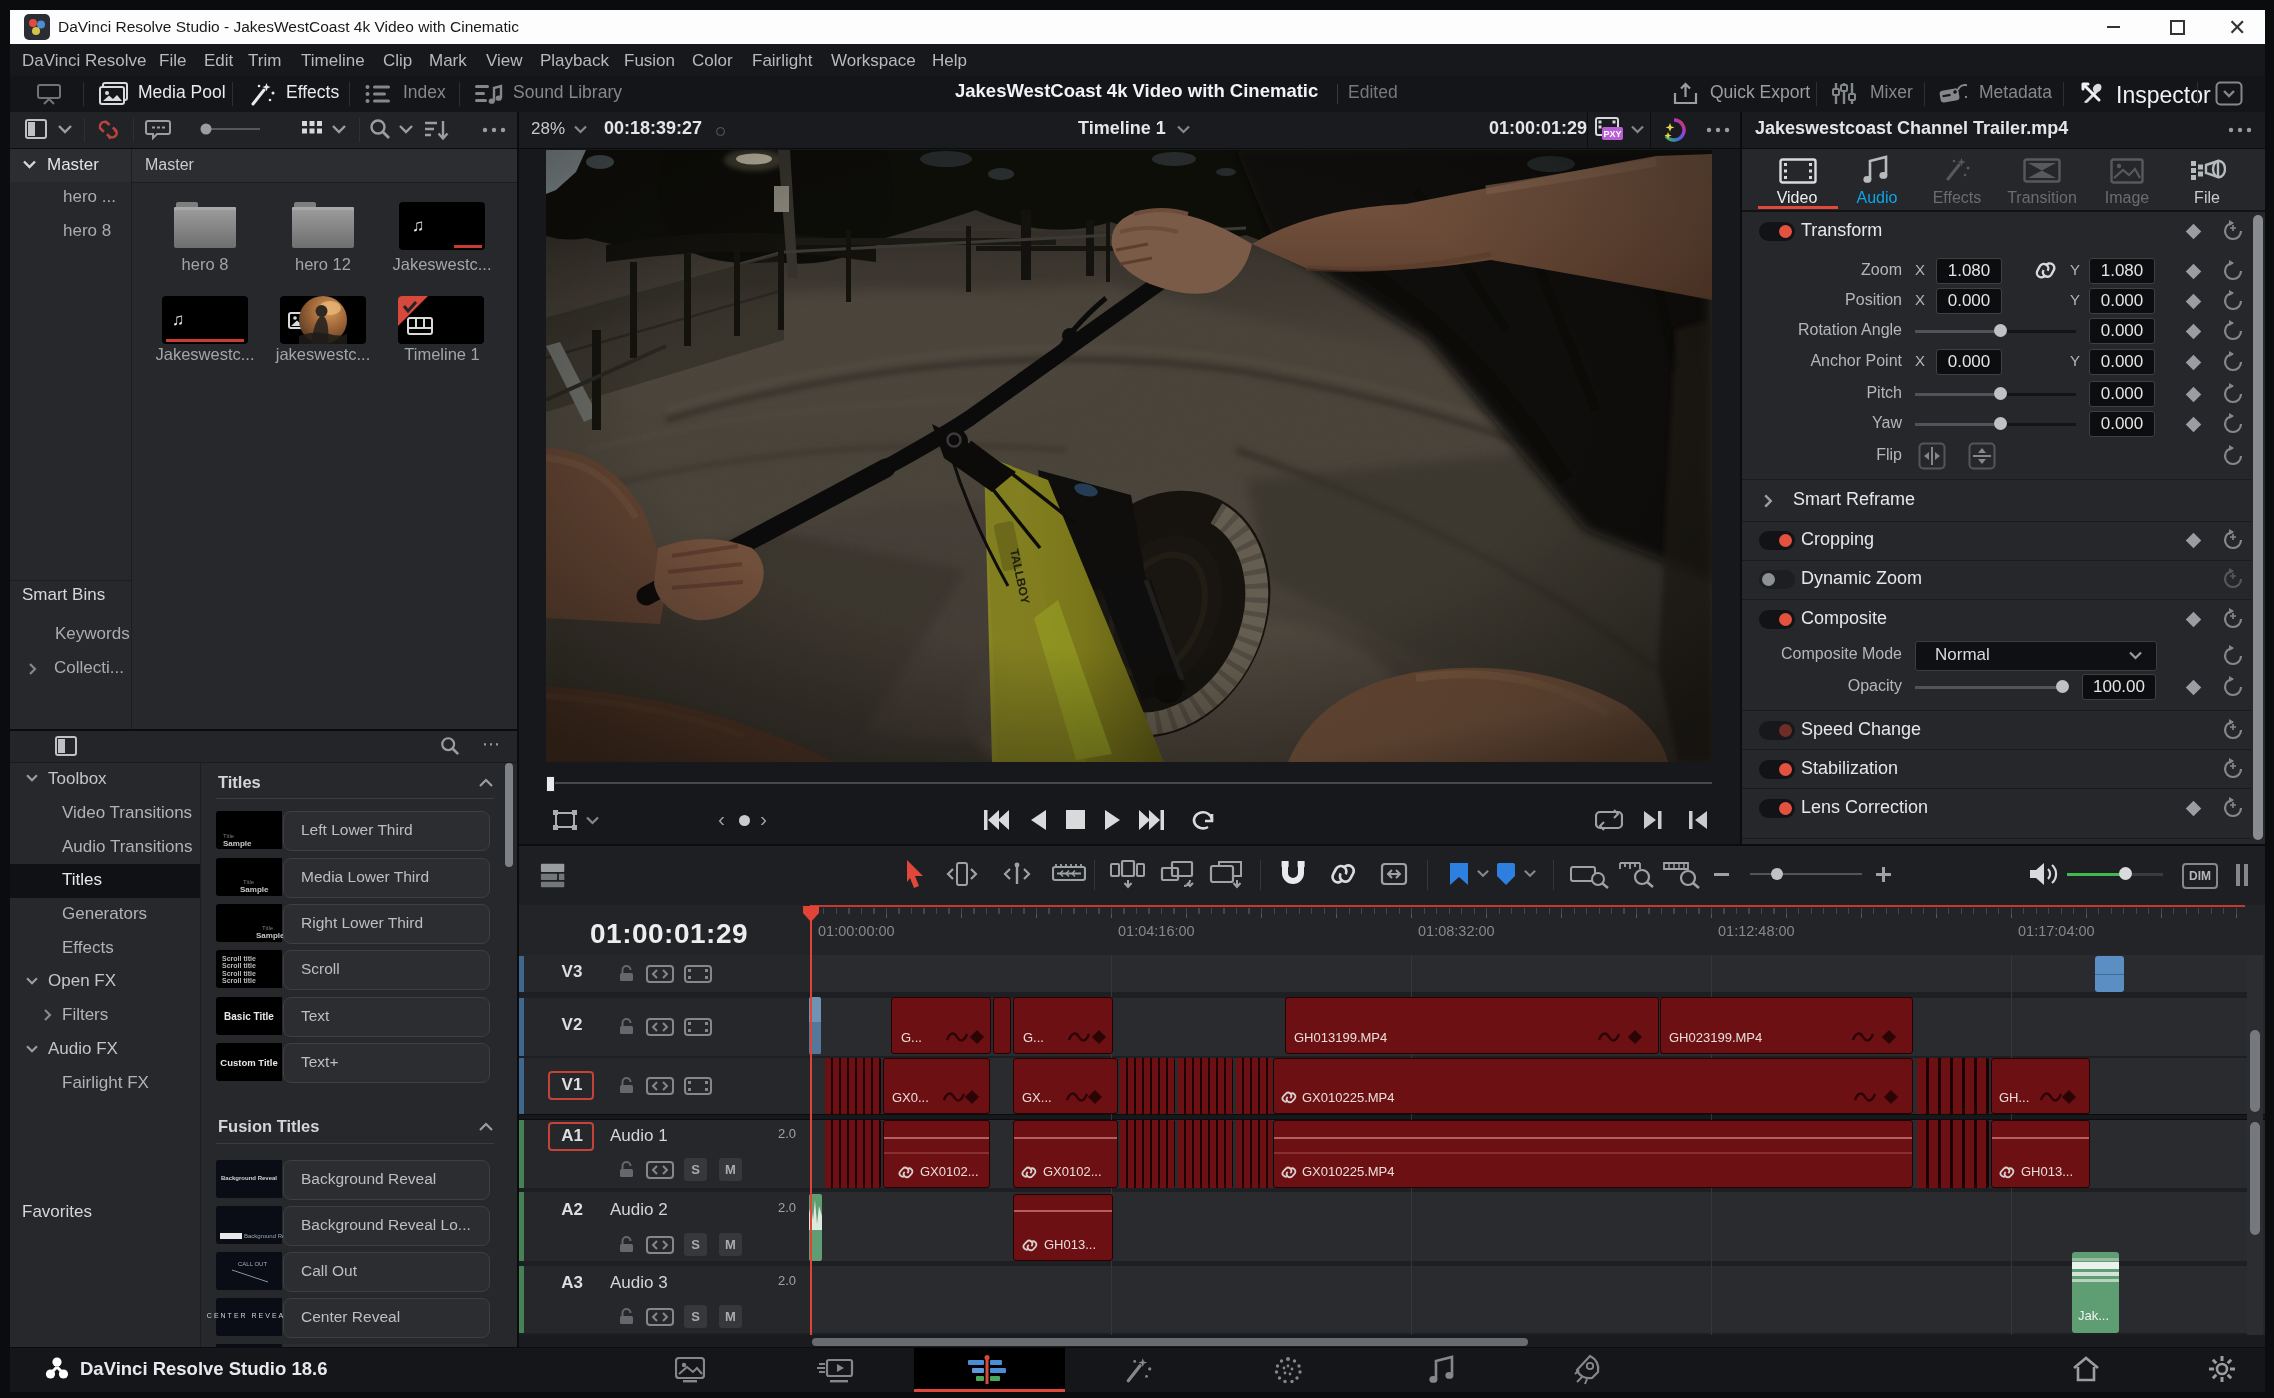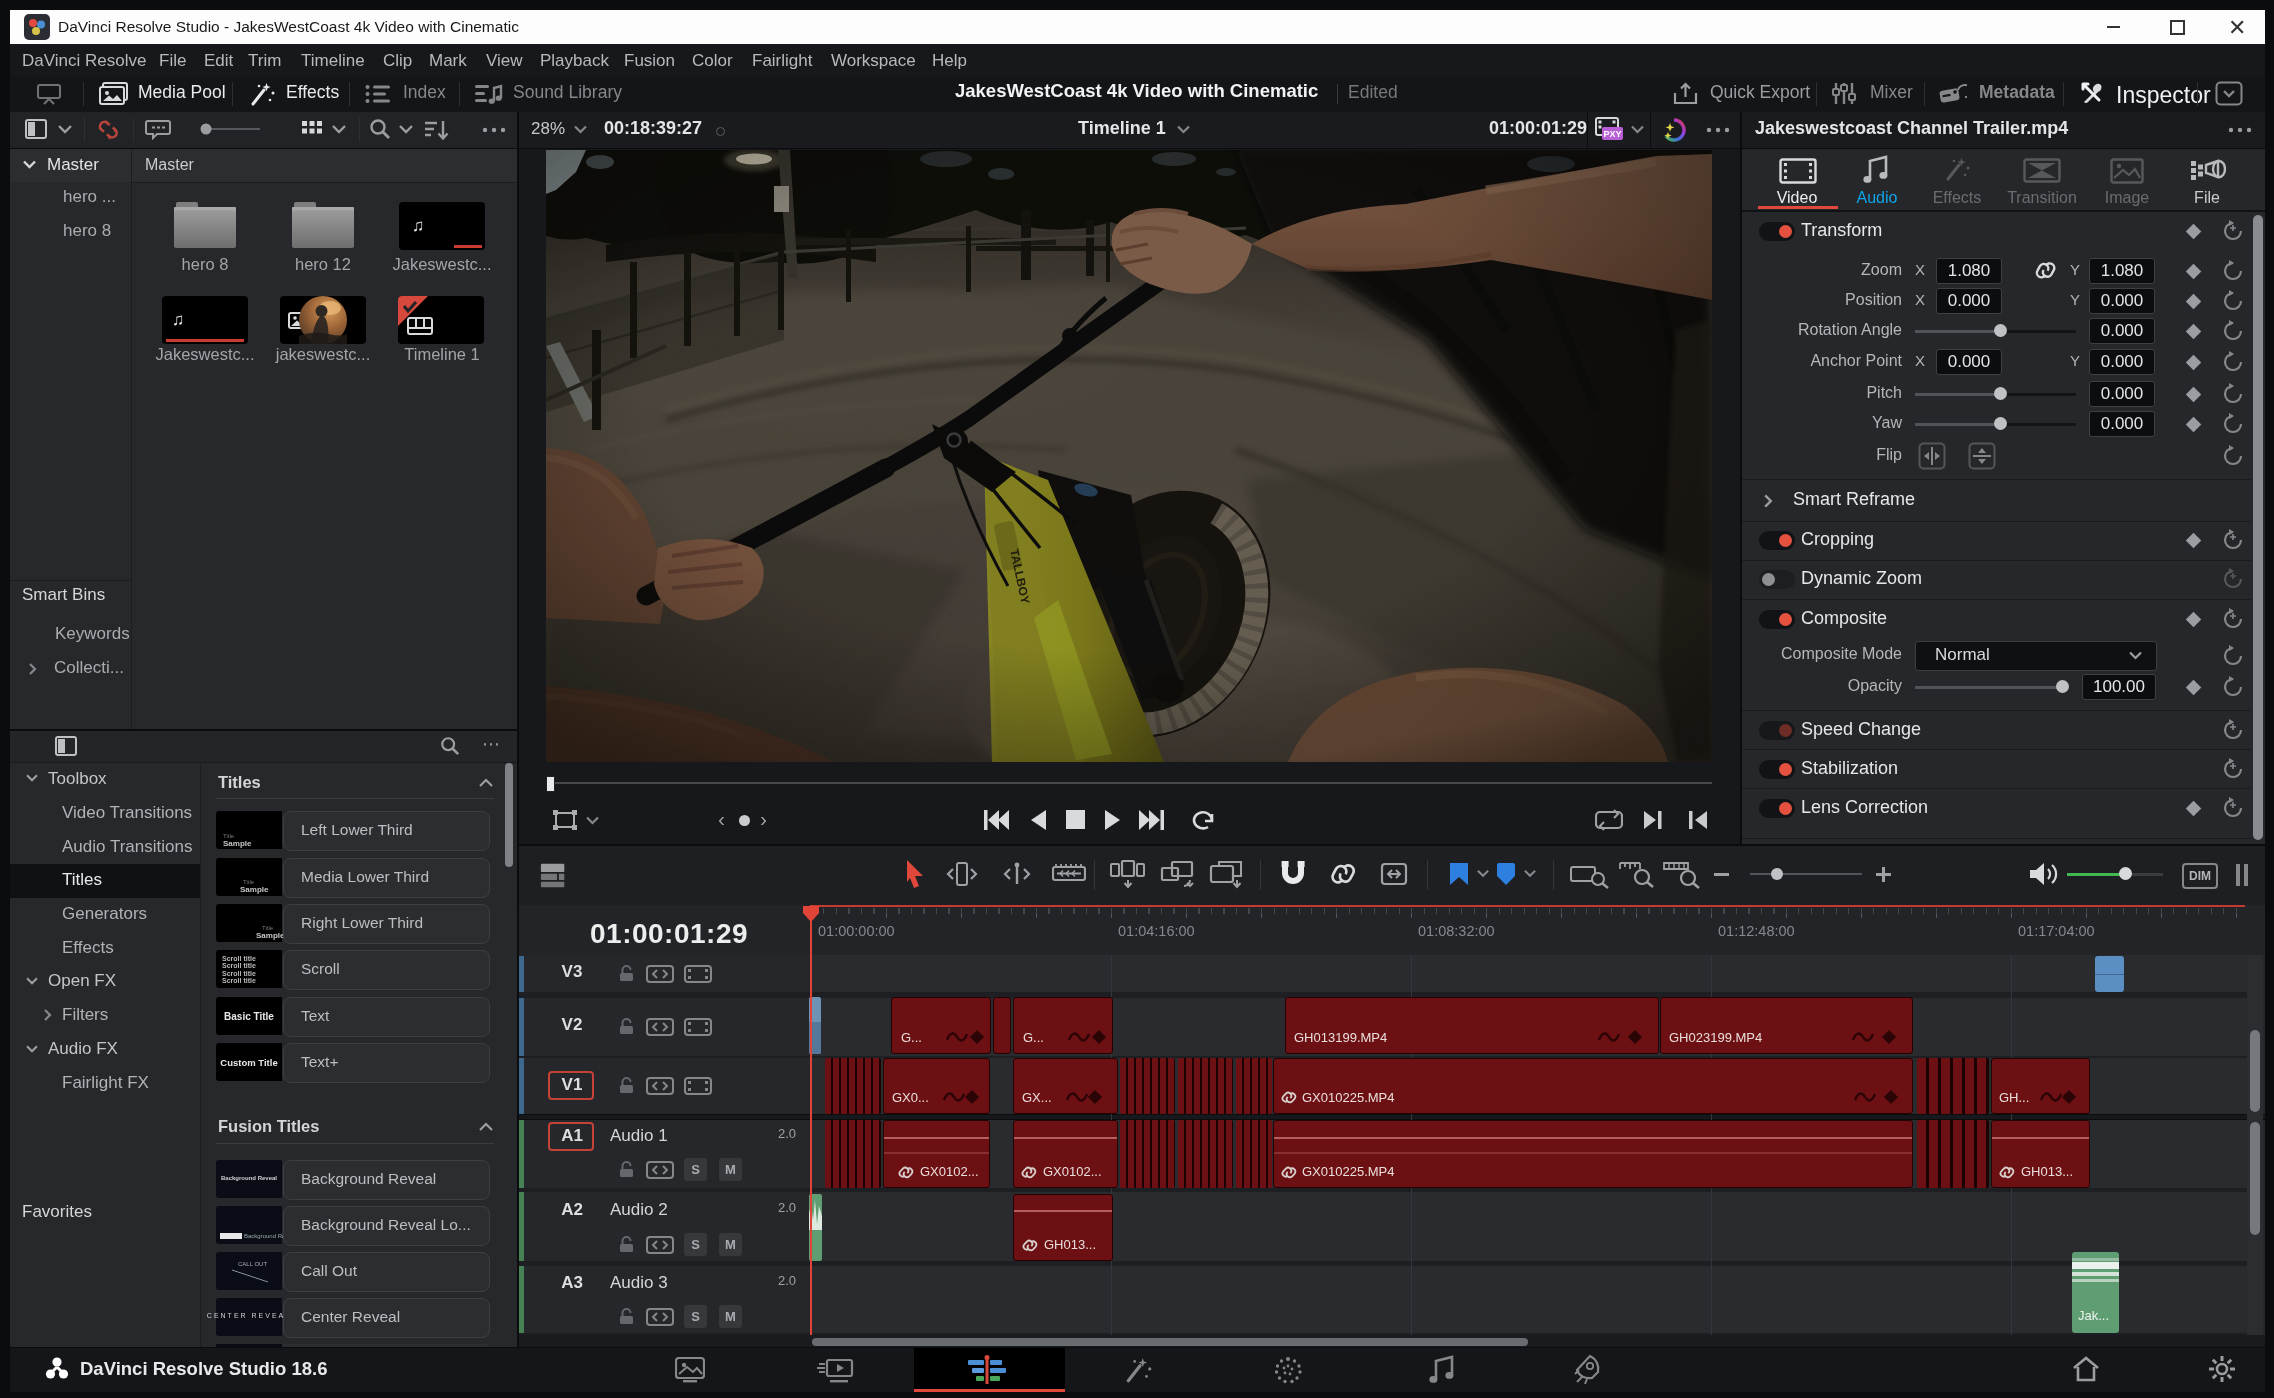--- a/index.html
+++ b/index.html
@@ -135,21 +135,21 @@
   <div class="txt" style="left:1870px;top:82px;font-size:17.5px;color:#85888b;">Mixer</div>
   <div class="vdiv" style="left:1924px;top:82px;height:24px;"></div>
   <svg class="ico" style="left:1939px;top:84px" width="28" height="21" viewBox="0 0 28 21">
     <g transform="rotate(-10 13 11)">
       <rect x="1" y="5" width="19" height="12" rx="3" fill="#85888b"></rect>
       <circle cx="16.5" cy="8.5" r="1.8" fill="#141518"></circle>
       <rect x="3.5" y="9.5" width="8" height="2.2" fill="#141518"></rect>
     </g>
     <path d="M19 6 a7 6 0 1 1 7 7" stroke="#85888b" stroke-width="2" fill="none"></path>
   </svg>
-  <div class="txt" style="left:1979px;top:82px;font-size:17.5px;color:#85888b;font-weight:bold;">Metadata</div>
+  <div class="txt" style="left:1979px;top:82px;font-size:17.5px;color:#85888b;">Metadata</div>
   <div class="vdiv" style="left:2063px;top:82px;height:24px;"></div>
   <svg class="ico" style="left:2079px;top:80px" width="27" height="27" viewBox="0 0 27 27">
     <path d="M4 4 L20 20 M4 4 l0 5 M4 4 l5 0" stroke="#f0f1f2" stroke-width="3" stroke-linecap="round"></path>
     <path d="M22 5 a5 5 0 0 0 -7 7 L5 22 a2.5 2.5 0 0 0 4 0 L19 12 a5 5 0 0 0 3 -7 Z" fill="#f0f1f2" opacity="0.9"></path>
   </svg>
   <div class="txt" style="left:2116px;top:82px;font-size:23px;color:#f0f1f2;">Inspector</div>
   <div class="vdiv" style="left:2197px;top:82px;height:24px;"></div>
   <svg class="ico" style="left:2215px;top:81px" width="28" height="25" viewBox="0 0 28 25">
     <rect x="1.5" y="1.5" width="25" height="22" rx="4" fill="none" stroke="#85888b" stroke-width="2"></rect>
     <path d="M9 10 L14 15 L19 10" stroke="#85888b" stroke-width="2.4" fill="none"></path>

